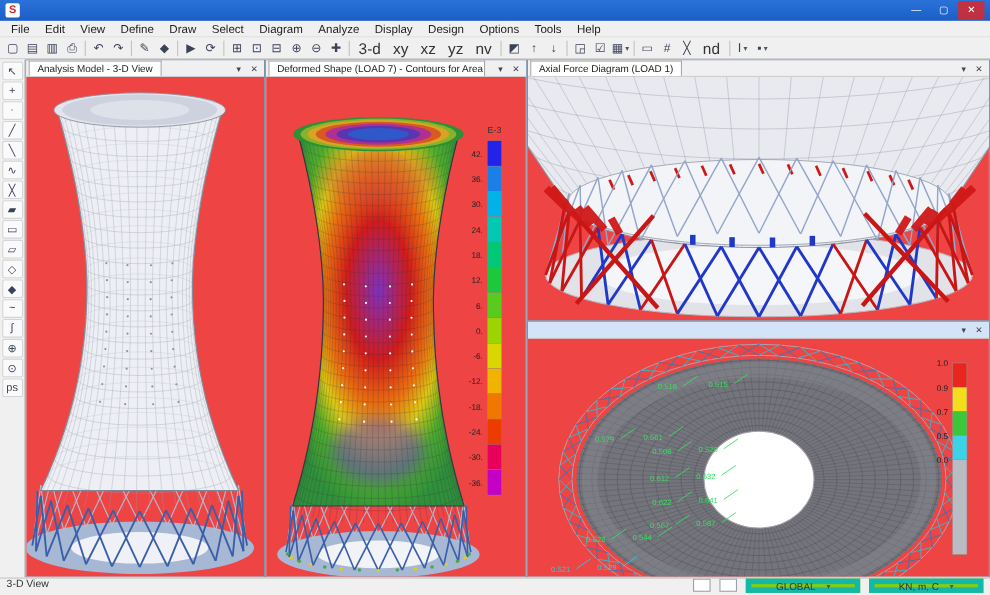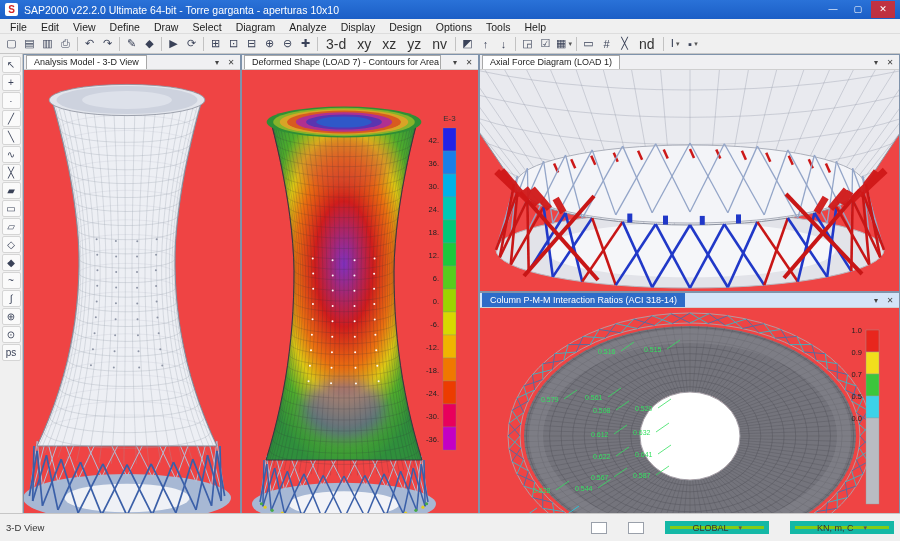--- a/index.html
+++ b/index.html
@@ -25,30 +25,29 @@
   .pcol{display:flex;flex-direction:column;flex:1}
   .panel{background:#fff;border:1px solid #7f93ab;display:flex;flex-direction:column}
   .phead{height:15px;background:#f0f0f2;display:flex;align-items:center;font-size:9px;color:#222;border-bottom:1px solid #cfcfcf;padding:0 2px;flex:0 0 auto}
   .ptab{border:1px solid #a8a8a8;border-bottom:none;background:#fff;padding:0 7px;height:14px;line-height:13px;white-space:nowrap;overflow:hidden;max-width:85%}
   .sp{flex:1}
   .pbtn{width:14px;text-align:center;color:#444;font-size:8px;cursor:default}
   .panel.active .phead{background:#d4e4f8}
   .panel.active .ptab{background:#2e6cc8;color:#fff;border-color:#2e6cc8}
   .pbody{flex:1;position:relative;overflow:hidden;background:#ef4444}
   svg{display:block}
-  .statusbar{position:absolute;bottom:0;left:0;right:0;height:28px;background:#f0f0f0;border-top:1px solid #c6c6c6;display:flex;align-items:center;font-size:9.5px;color:#333;padding:0 6px;gap:21px}
+  .statusbar{position:absolute;bottom:0;left:0;right:0;height:16px;background:#f0f0f0;border-top:1px solid #c6c6c6;display:flex;align-items:flex-start;font-size:9.5px;color:#333;padding:0 6px;gap:8px}
   .sb-box{width:16px;height:12px;background:#fff;border:1px solid #9aa0aa}
   .sb-drop{border:5px solid #14b8a6;background:#84cc16;padding:0 22px;height:13px;display:flex;align-items:center;gap:8px;font-size:9px;min-width:70px;justify-content:space-between}
 </style>
 </head>
 <body>
 
 <div class="titlebar">
   <span class="appicon">S</span>
-  <span class="ttitle">SAP2000 v22.2.0 Ultimate 64-bit - Torre garganta - aperturas 10x10</span>
   <span class="wbtns">
     <span class="wbtn">—</span>
     <span class="wbtn">▢</span>
     <span class="wbtn wbtn-close">✕</span>
   </span>
 </div>
 
 <div class="menubar">
     <span class="mitem">File</span>
     <span class="mitem">Edit</span>
@@ -769,21 +768,20 @@
                   <line x1="185.5055342310285" y1="154.6009908184044" x2="185.5055342310285" y2="145.6009908184044"></line>
                   <line x1="222.27713937896604" y1="154.90012606065278" x2="222.27713937896604" y2="145.90012606065278"></line>
                   <line x1="258.51217462379185" y1="153.4117295334711" x2="258.51217462379185" y2="144.4117295334711"></line>
                 </g>
               </g>
             </svg>
           </div>
       </div>
       <div class="panel active" style="flex:1">
         <div class="phead">
-          <span class="ptab">Column P-M-M Interaction Ratios  (ACI 318-14)</span>
           <span class="sp"></span>
           <span class="pbtn">▾</span>
           <span class="pbtn">✕</span>
         </div>
         <div class="pbody">
             <svg id="svg4" width="419" height="216" viewBox="0 0 419 216">
               <g>
                 <g fill="none">
                   <ellipse cx="210" cy="128" rx="182" ry="123" stroke="#a9adb5" stroke-width="0.8"></ellipse>
                   <ellipse cx="210" cy="128" rx="170" ry="113" stroke="#a9adb5" stroke-width="0.8"></ellipse>

